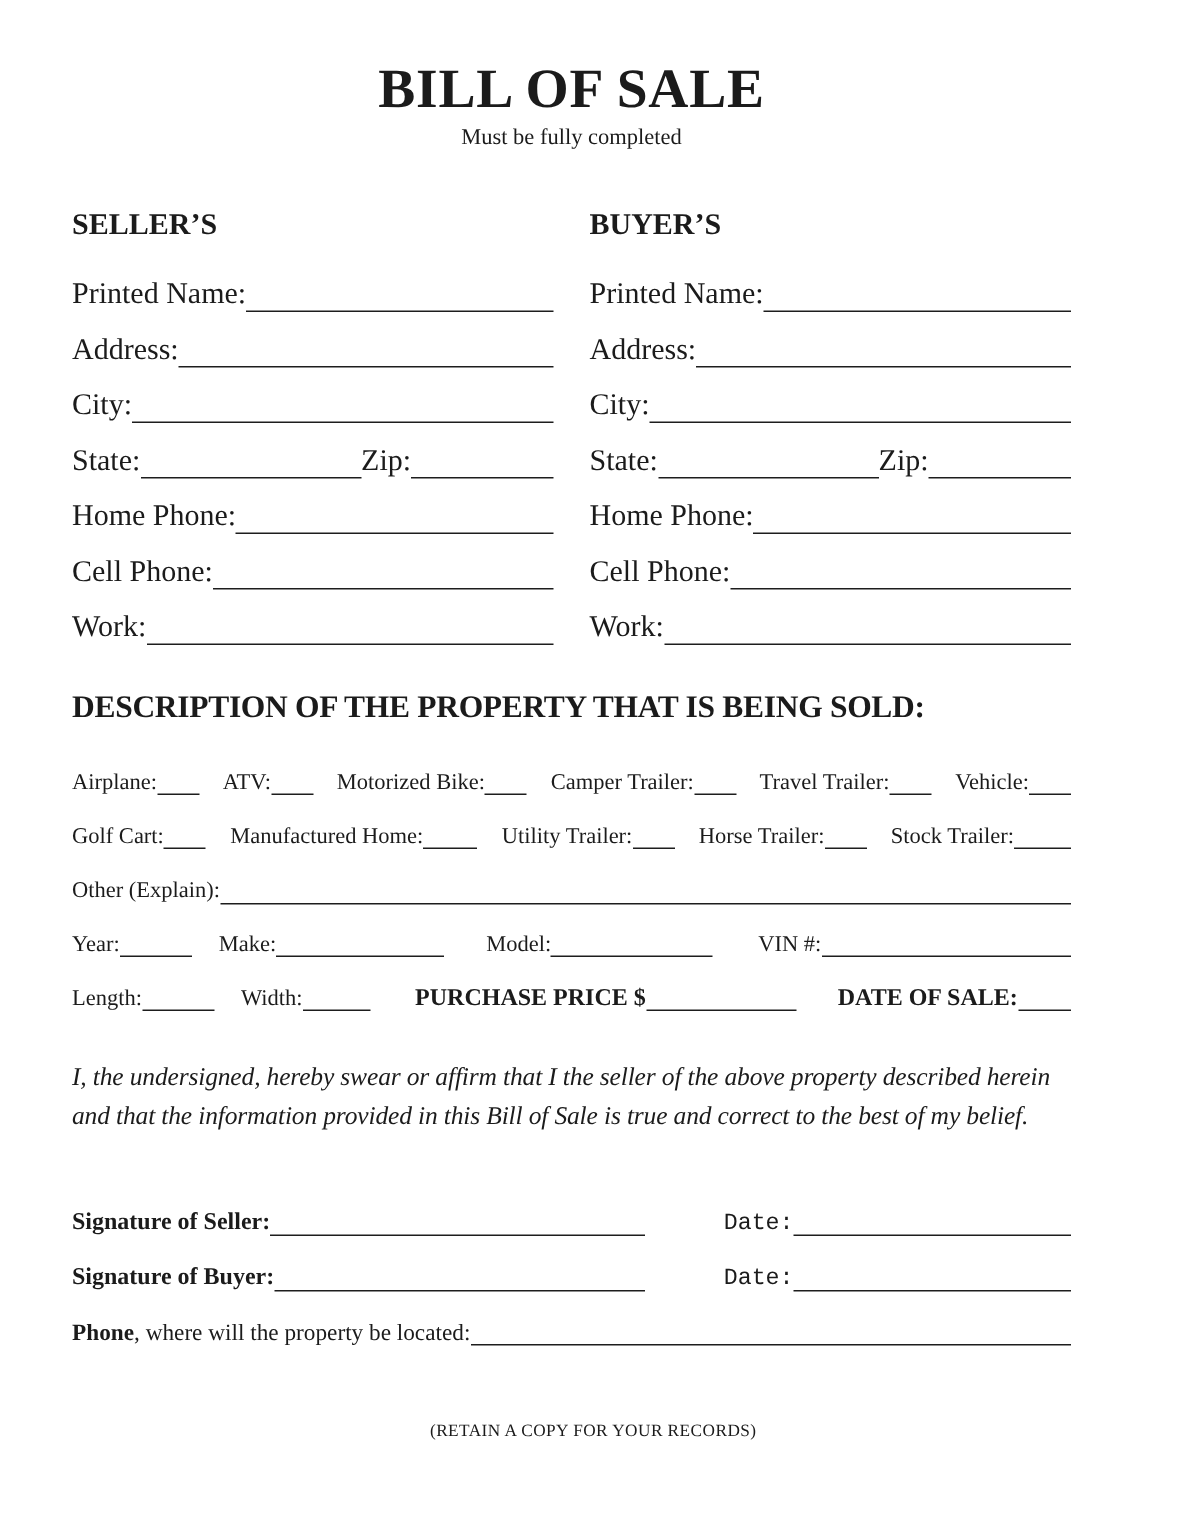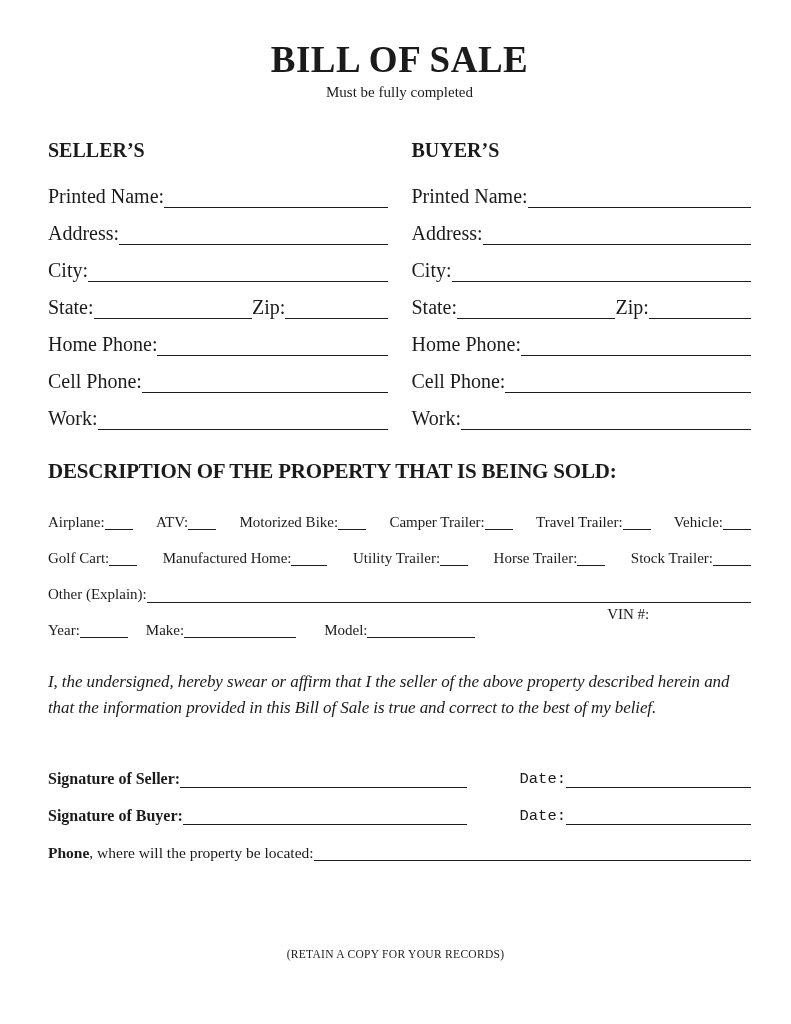--- a/index.html
+++ b/index.html
@@ -6,21 +6,21 @@
   html, body { background: #ffffff; }
   body {
     width: 791px; height: 1024px;
     font-family: "Liberation Serif", serif;
     color: #1b1b1b;
     -webkit-font-smoothing: antialiased;
   }
   .page {
     position: relative;
     width: 791px; height: 1024px;
-    padding: 40px 40px 0 48px;
+    padding: 40px 77px 0 48px;
     background: #ffffff;
     overflow: hidden;
   }
   .doc-header { text-align: center; margin-bottom: 32px; }
   .doc-title { font-size: 37px; font-weight: bold; letter-spacing: 0.5px; line-height: 1.1; }
   .doc-subtitle { font-size: 15px; margin-top: 3px; }
 
   .parties { display: flex; gap: 24px; }
   .party-col { flex: 1; }
   .party-heading { font-size: 20px; font-weight: bold; margin: 6px 0 10px; line-height: 1.1; }
@@ -38,21 +38,21 @@
   .desc-heading { font-size: 21px; font-weight: bold; margin: 30px 0 12px; line-height: 1.1; letter-spacing: -0.2px; }
   .drow { display: flex; align-items: flex-end; height: 36px; font-size: 15px; }
   .drow.types { justify-content: space-between; }
   .item { display: flex; align-items: center; white-space: nowrap; }
   .blank { display: inline-block; border-bottom: 1.6px solid #1d1d1d; height: 1.05em; }
   .w28 { width: 28px; } .w36 { width: 36px; } .w38 { width: 38px; }
   .w45 { width: 45px; } .w48 { width: 48px; } .w100 { width: 100px; }
   .w108 { width: 108px; } .w112 { width: 112px; }
   .grow { flex: 1 1 auto; }
   .item.grow-item { flex: 1 1 auto; }
-  .ml18 { margin-left: 18px; } .ml28 { margin-left: 28px; } .ml30 { margin-left: 30px; flex-direction: column; }
+  .ml18 { margin-left: 18px; } .ml28 { margin-left: 28px; } .ml30 { margin-left: 30px; }
   .bold { font-weight: bold; }
   .drow.sizes .bold-lbl { font-size: 16px; font-weight: bold; }
 
   .affidavit {
     margin-top: 30px;
     font-size: 17px; font-weight: normal; font-style: italic;
     line-height: 1.55; letter-spacing: -0.1px;
   }
 
   .sig-section { margin-top: 30px; }
@@ -219,20 +219,38 @@
     <span class="item ml28">
         <span class="lbl">Model:</span>
         <span class="blank w108"></span>
       </span>
     <span class="item ml30 grow-item">
         <span class="lbl">VIN #:</span>
         <span class="blank grow"></span>
       </span>
   </div>
 
+  <div class="drow sizes">
+    <span class="item">
+        <span class="lbl">Length:</span>
+        <span class="blank w48"></span>
+      </span>
+    <span class="item ml18">
+        <span class="lbl">Width:</span>
+        <span class="blank w45"></span>
+      </span>
+    <span class="item ml30">
+        <span class="bold-lbl">PURCHASE PRICE $</span>
+        <span class="blank w100"></span>
+      </span>
+    <span class="item ml28 grow-item">
+        <span class="bold-lbl">DATE OF SALE:</span>
+        <span class="blank grow"></span>
+      </span>
+  </div>
 
   <p class="affidavit">I, the undersigned, hereby swear or affirm that I the seller of the above property described herein and that the information provided in this Bill of Sale is true and correct to the best of my belief.</p>
 
   <div class="sig-section">
     <div class="sig-row">
       <span class="sig-lbl">Signature of Seller:</span>
         <span class="line sig-line"></span>
         <span class="date-lbl">Date:</span>
         <span class="line date-line"></span>
     </div>

